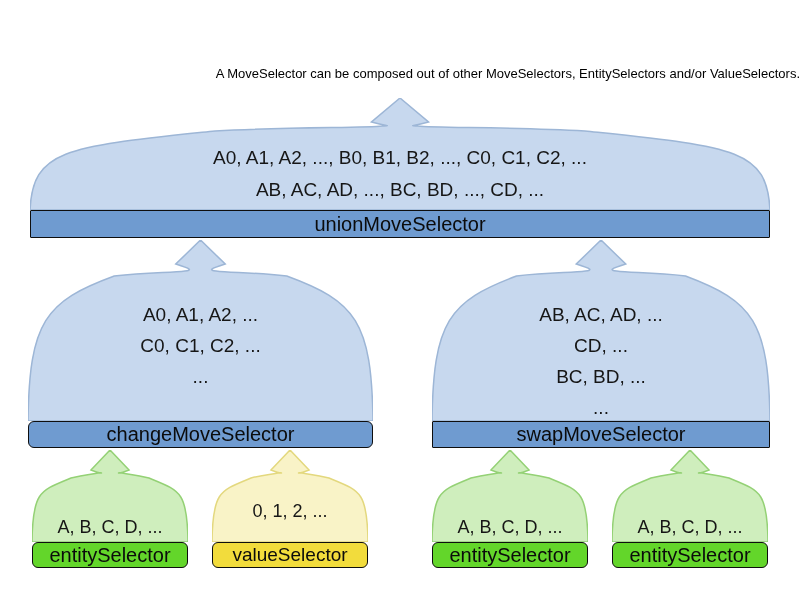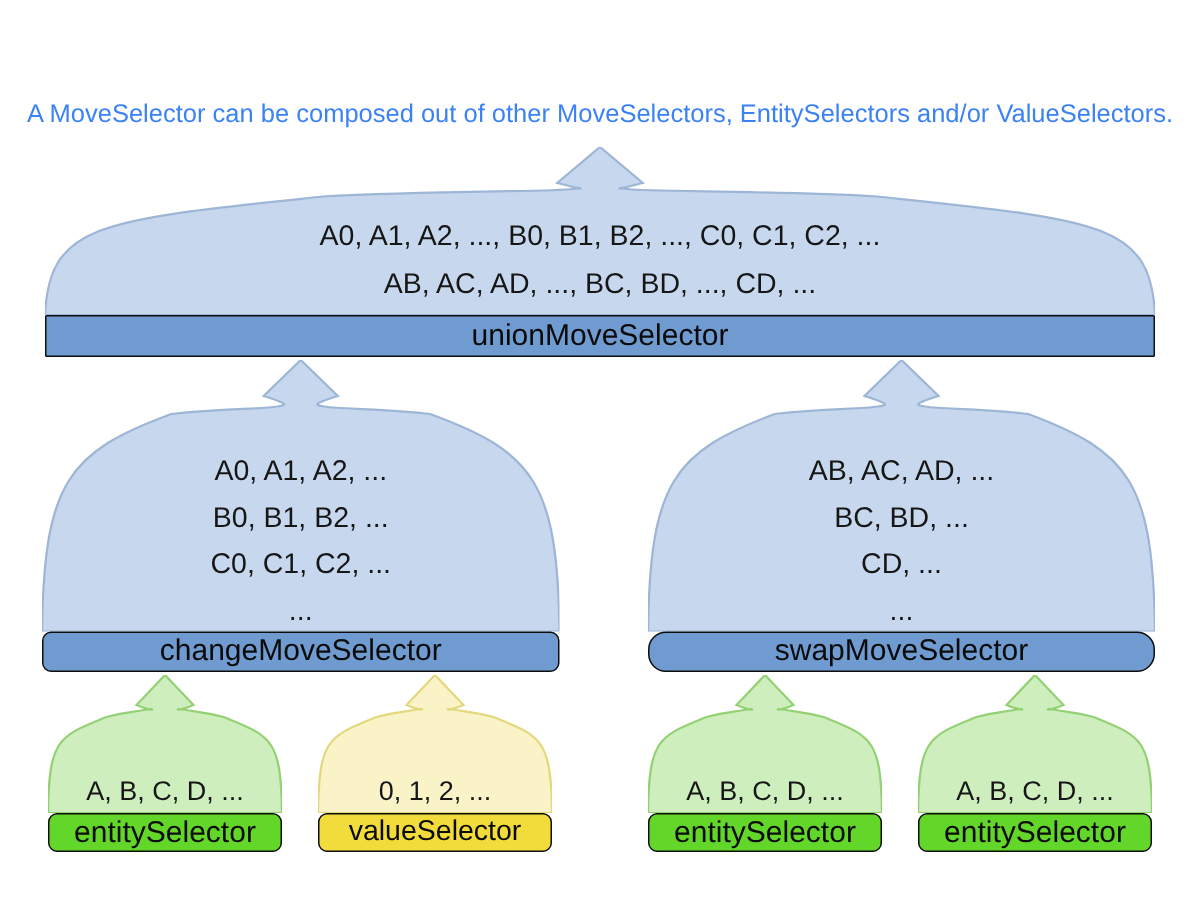--- a/index.html
+++ b/index.html
@@ -1,21 +1,21 @@
 <!DOCTYPE html>
 <html style="--cloud-blue: #c7d8ee; --cloud-blue-border: #9db6d6; --bar-blue: #6f9bd0; --cloud-green: #cfeebd; --cloud-green-border: #94d175; --bar-green: #63d62a; --cloud-yellow: #f9f3c7; --cloud-yellow-border: #e3d87e; --bar-yellow: #f2dc3c;"><head>
 <meta charset="utf-8">
 <style>
   html,body{margin:0;padding:0;background:#fff}
   .canvas{position:relative;width:800px;height:600px;background:#ffffff;
           font-family:"Liberation Sans",sans-serif;overflow:hidden}
   .title{position:absolute;left:0;top:26px;width:100%;text-align:center;
          font-size:37px;color:#111;letter-spacing:0}
-  .subtitle{position:absolute;left:0;top:66px;width:100%;text-align:center;
-            font-size:17px;color:#3b82f6}
+  .subtitle{position:absolute;left:0;top:66px;width:100%;text-align:right;
+            font-size:13px;color:#000000}
   .cloud{position:absolute;z-index:1}
   .cloud path{stroke-width:1.5}
   .cloud.blue path{fill:var(--cloud-blue);stroke:var(--cloud-blue-border)}
   .cloud.green path{fill:var(--cloud-green);stroke:var(--cloud-green-border)}
   .cloud.yellow path{fill:var(--cloud-yellow);stroke:var(--cloud-yellow-border)}
   .cloudtext{position:absolute;text-align:center;color:#161616;font-size:19px;z-index:2}
   .cloudtext.small{font-size:18px}
   .bar{position:absolute;display:flex;align-items:center;justify-content:center;
        border:1.6px solid #0e0e0e;box-sizing:border-box;color:#0b0b0b;z-index:3}
   .bar.blue-bar{background:var(--bar-blue);font-size:20px}
@@ -38,55 +38,54 @@
   </div>
   <div class="bar blue-bar" style="left:30px;top:210px;width:740px;height:28px;border-radius:1px">
     <span>unionMoveSelector</span>
   </div>
 
   <svg class="cloud blue" style="left:28px;top:240px;width:345px;height:181px" viewBox="0 0 345 181" preserveAspectRatio="none">
     <path d="M0,181 C1.3800000000000001,81.45 17.25,61.34 86.25,36 C120.74999999999999,32 143.9,33 156.9,31 C164.18,30 163.66,29 147.8,24 L172.5,0 L197.2,24 C181.34,29 180.82,30 188.1,31 C201.1,33 224.25,32 258.75,36 C327.75,61.34 343.62,81.45 345,181 Z"></path>
   </svg>
   <div class="cloudtext" style="left:28px;top:299px;width:345px;line-height:31px">
     <div>A0, A1, A2, ...</div>
-    <div>B0, B1, B2, ...</div>
     <div>C0, C1, C2, ...</div>
     <div>...</div>
   </div>
   <div class="bar blue-bar" style="left:28px;top:421px;width:345px;height:27px;border-radius:6px">
     <span>changeMoveSelector</span>
   </div>
 
   <svg class="cloud blue" style="left:432px;top:240px;width:338px;height:181px" viewBox="0 0 338 181" preserveAspectRatio="none">
     <path d="M0,181 C1.352,81.45 16.900000000000002,61.34 84.5,36 C118.3,32 140.4,33 153.4,31 C160.68,30 160.16,29 144.3,24 L169,0 L193.7,24 C177.84,29 177.32,30 184.6,31 C197.6,33 219.7,32 253.5,36 C321.1,61.34 336.648,81.45 338,181 Z"></path>
   </svg>
   <div class="cloudtext" style="left:432px;top:299px;width:338px;line-height:31px">
     <div>AB, AC, AD, ...</div>
+    <div>CD, ...</div>
     <div>BC, BD, ...</div>
-    <div>CD, ...</div>
     <div>...</div>
   </div>
-  <div class="bar blue-bar" style="left:432px;top:421px;width:338px;height:27px;border-radius:12px">
+  <div class="bar blue-bar" style="left:432px;top:421px;width:338px;height:27px;border-radius:1px">
     <span>swapMoveSelector</span>
   </div>
 
   <svg class="cloud green" style="left:32px;top:450px;width:156px;height:92px" viewBox="0 0 156 92" preserveAspectRatio="none">
     <path d="M0,92 C0.624,41.4 7.800000000000001,40.88 39,28 C54.599999999999994,24 56,25 66,23 C71.6,22 71.2,25 59,20 L78,0 L97,20 C84.8,25 84.4,22 90,23 C100,25 101.4,24 117,28 C148.2,40.88 155.376,41.4 156,92 Z"></path>
   </svg>
   <div class="cloudtext small" style="left:32px;top:516px;width:156px;line-height:22px">
     <div>A, B, C, D, ...</div>
   </div>
   <div class="bar green-bar" style="left:32px;top:542px;width:156px;height:26px;border-radius:6px">
     <span>entitySelector</span>
   </div>
 
   <svg class="cloud yellow" style="left:212px;top:450px;width:156px;height:92px" viewBox="0 0 156 92" preserveAspectRatio="none">
     <path d="M0,92 C0.624,41.4 7.800000000000001,40.88 39,28 C54.599999999999994,24 56,25 66,23 C71.6,22 71.2,25 59,20 L78,0 L97,20 C84.8,25 84.4,22 90,23 C100,25 101.4,24 117,28 C148.2,40.88 155.376,41.4 156,92 Z"></path>
   </svg>
-  <div class="cloudtext small" style="left:212px;top:516px;width:156px;line-height:22px">
+  <div class="cloudtext small" style="left:212px;top:500px;width:156px;line-height:22px">
     <div>0, 1, 2, ...</div>
   </div>
   <div class="bar yellow-bar" style="left:212px;top:542px;width:156px;height:26px;border-radius:6px">
     <span>valueSelector</span>
   </div>
 
   <svg class="cloud green" style="left:432px;top:450px;width:156px;height:92px" viewBox="0 0 156 92" preserveAspectRatio="none">
     <path d="M0,92 C0.624,41.4 7.800000000000001,40.88 39,28 C54.599999999999994,24 56,25 66,23 C71.6,22 71.2,25 59,20 L78,0 L97,20 C84.8,25 84.4,22 90,23 C100,25 101.4,24 117,28 C148.2,40.88 155.376,41.4 156,92 Z"></path>
   </svg>
   <div class="cloudtext small" style="left:432px;top:516px;width:156px;line-height:22px">

